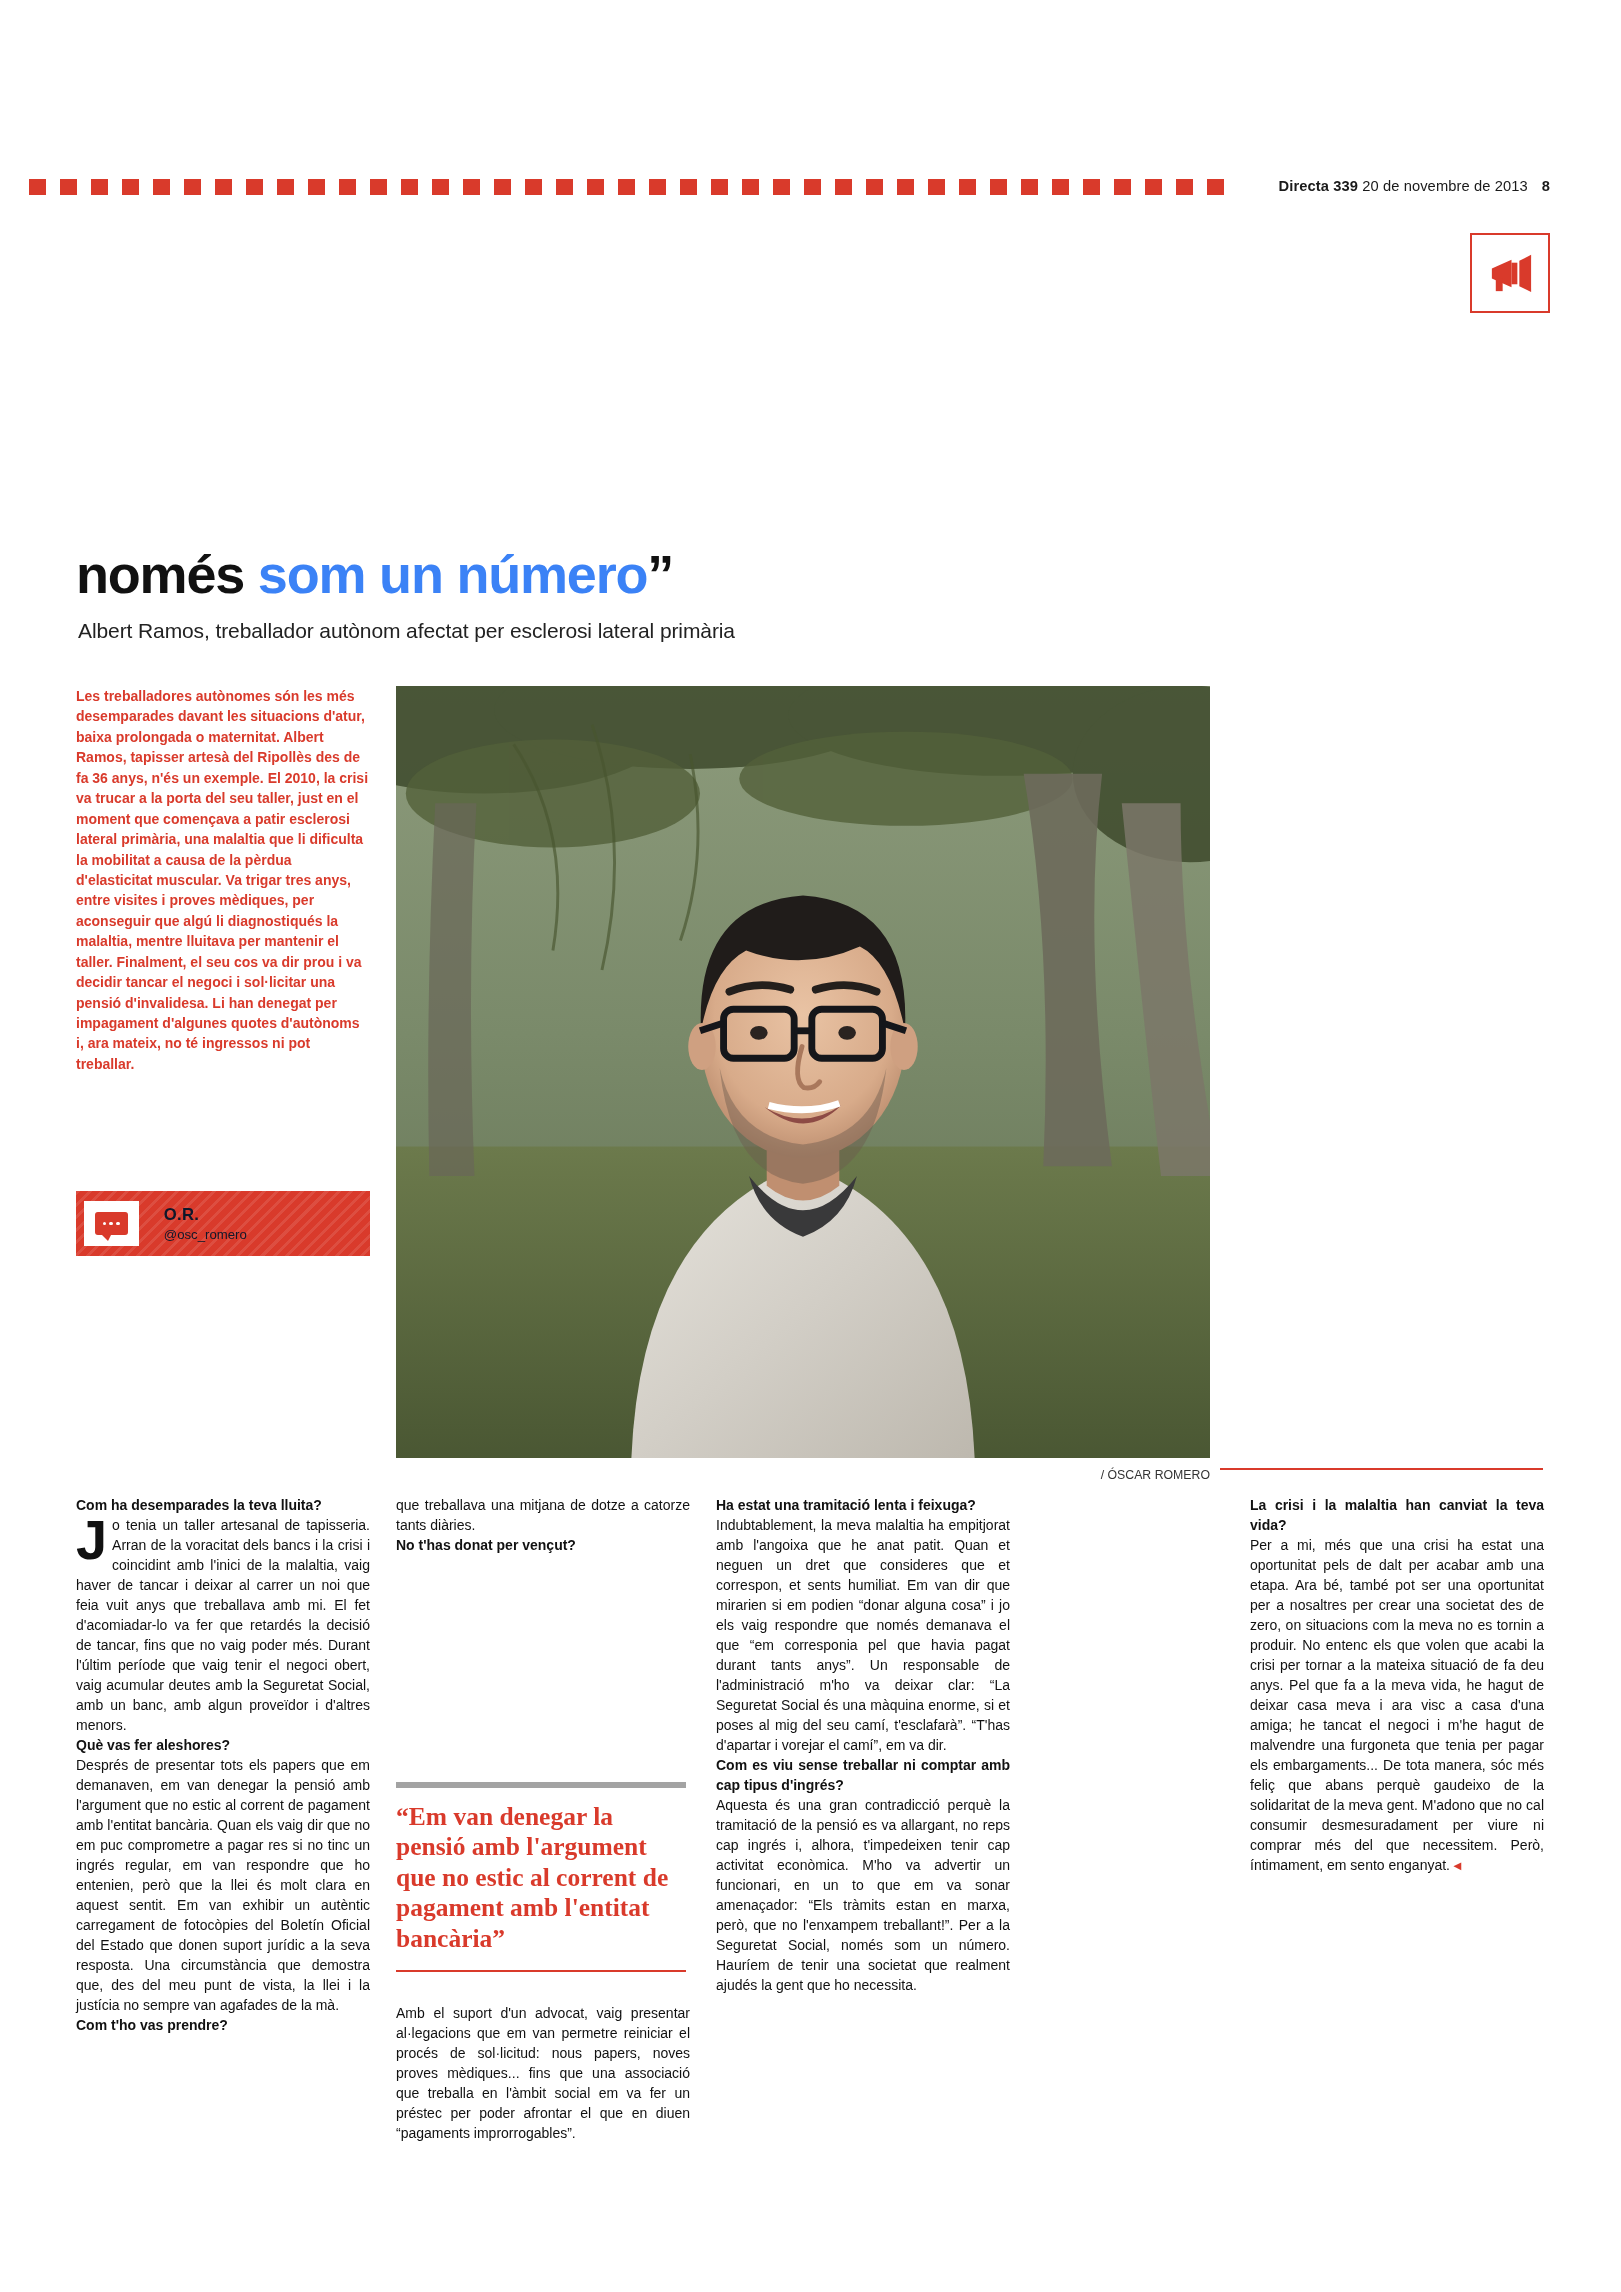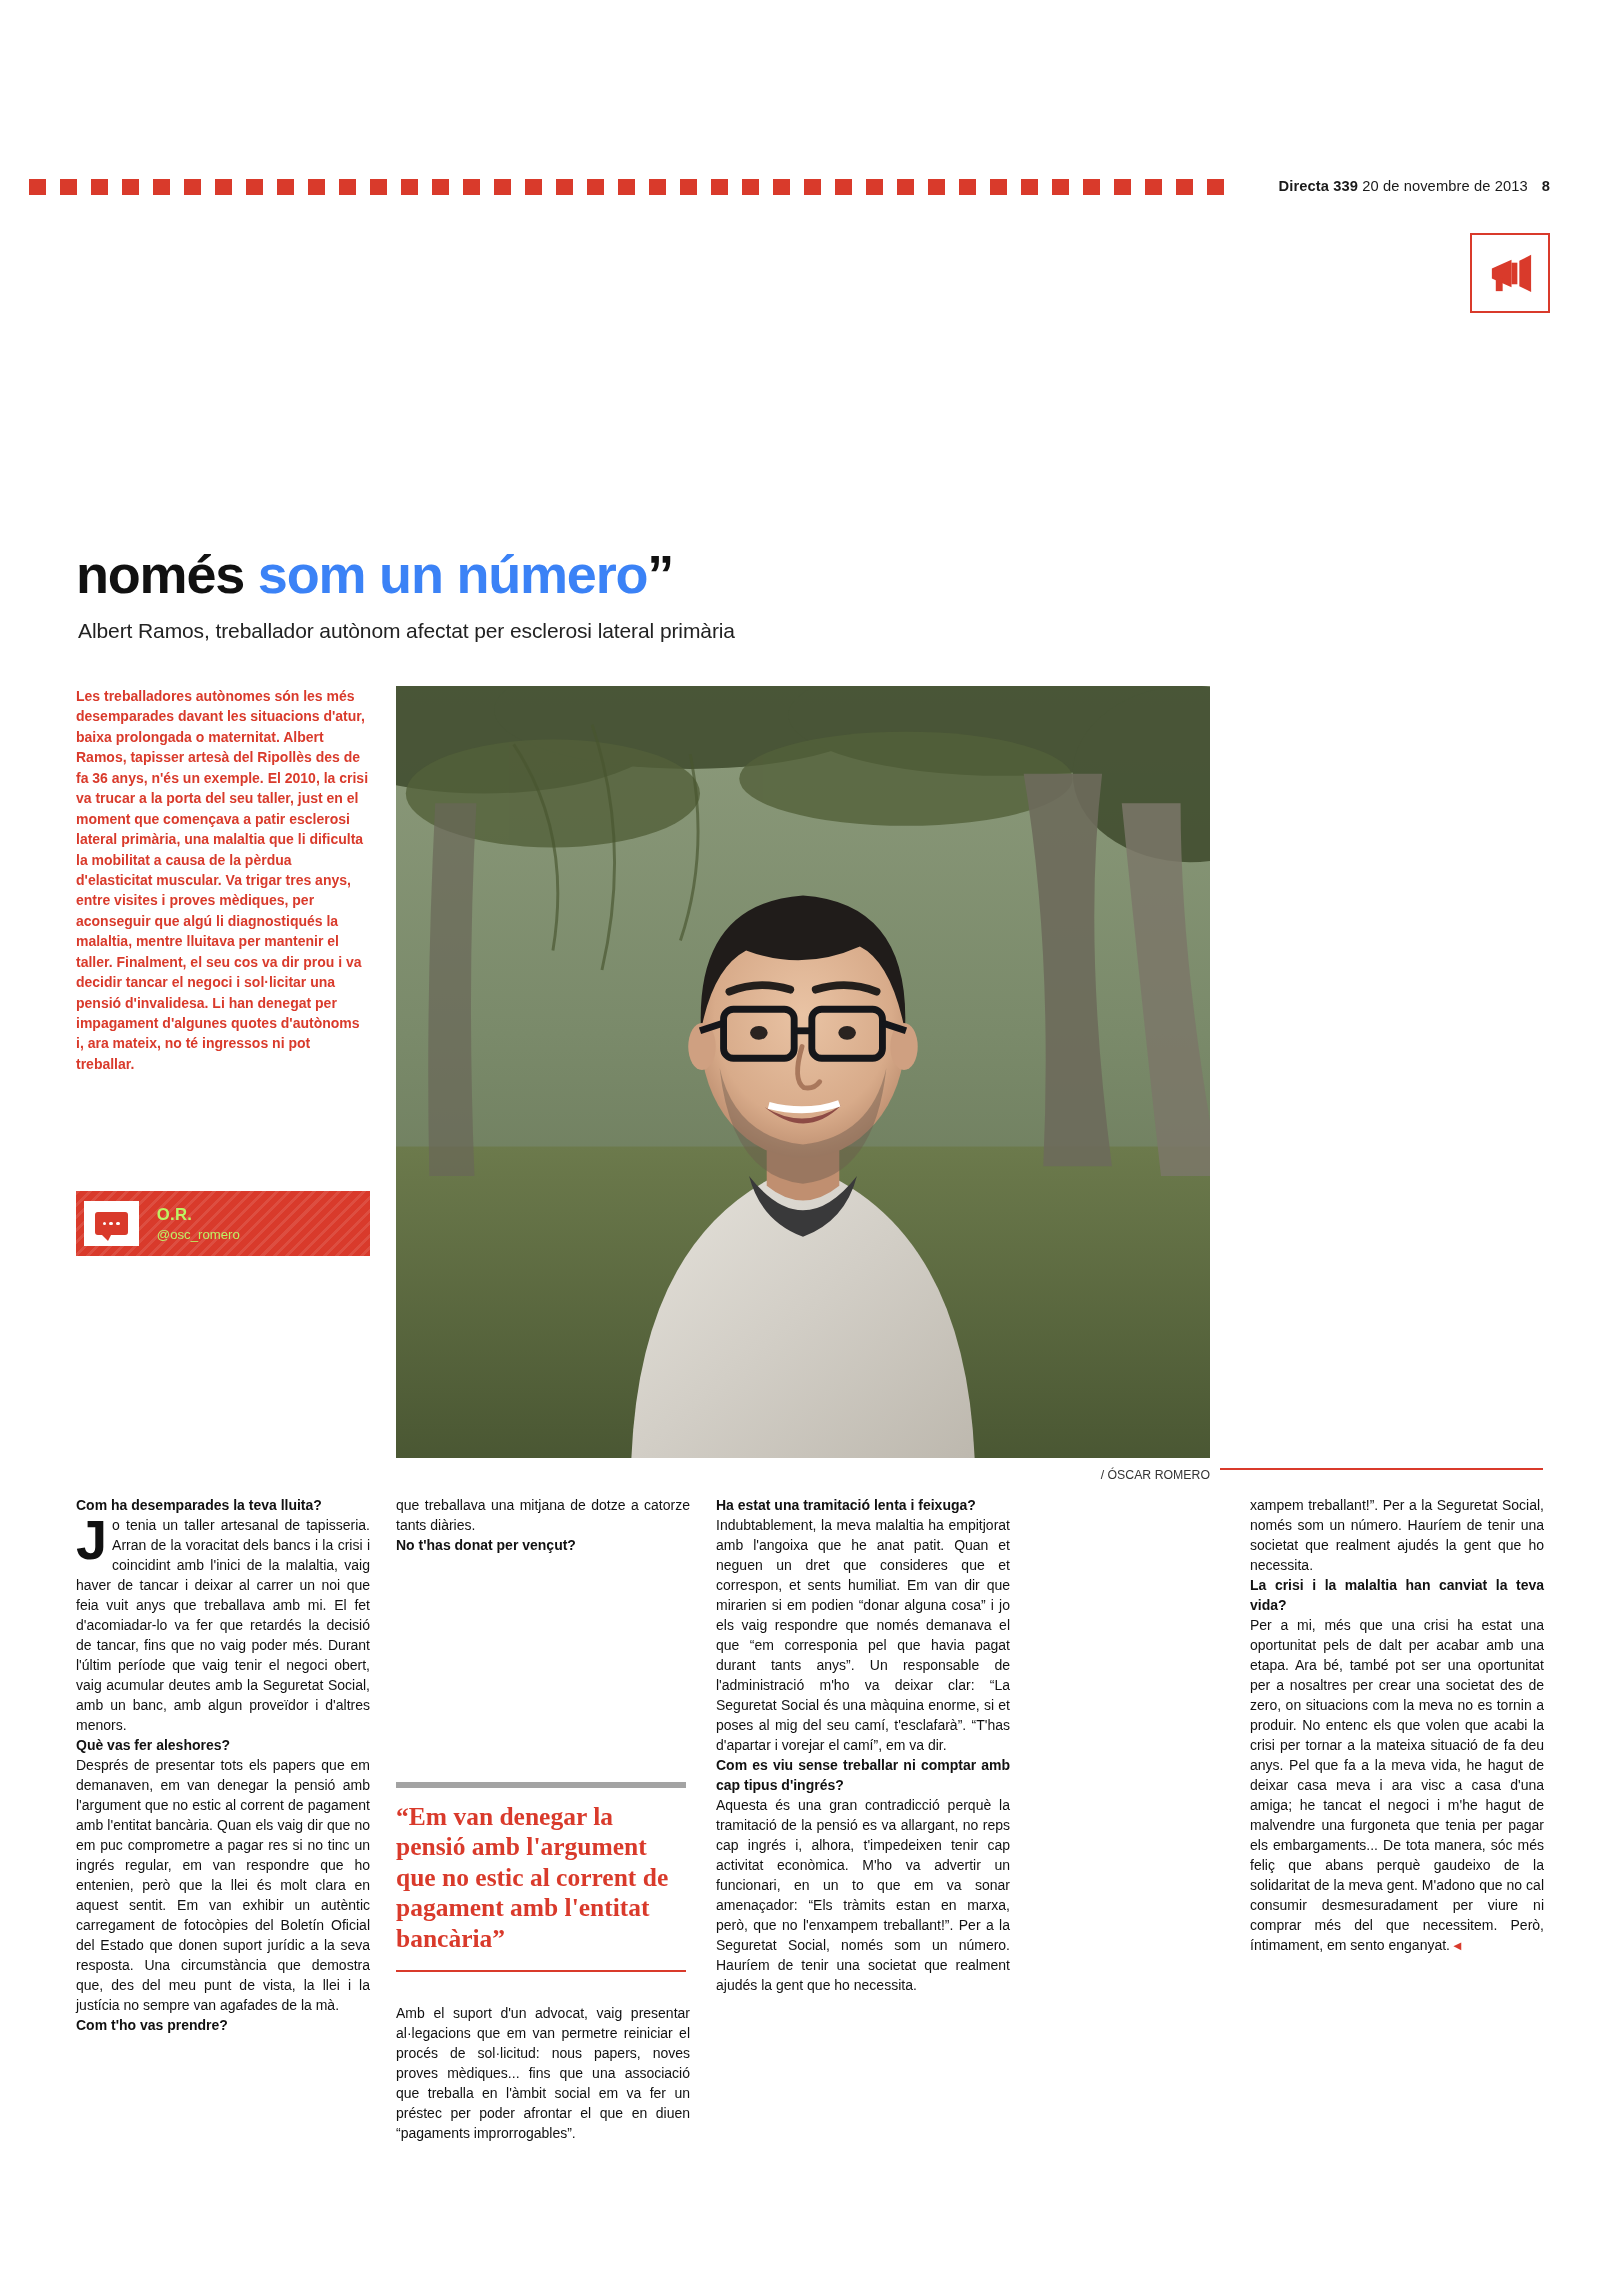--- a/index.html
+++ b/index.html
@@ -121,21 +121,21 @@
     gap: 2.9px;
   }
   .author-icon .bubble::after {
     content: "";
     position: absolute; bottom: -5.9px; left: 6.9px;
     border-left: 6.9px solid transparent;
     border-right: 3.9px solid transparent;
     border-top: 6.9px solid #d93a2b;
   }
   .author-icon .bubble i { width: 3.9px; height: 3.9px; background: #fff; border-radius: 50%; display:block; }
-  .author-text { margin-left: 18px; position: relative; z-index: 2; color: #bef264; }
+  .author-text { margin-left: 25px; position: relative; z-index: 2; color: #0f172a; }
   .author-name { font-size: 16.7px; font-weight: bold; letter-spacing: 0.3px; }
   .author-handle { font-size: 13.2px; margin-top: 2px; }
 
   
   .photo {
     position: absolute;
     left: 396px;
     top: 686px;
     width: 814px;
     height: 772px;
@@ -357,18 +357,17 @@
 
 <div class="col c3">
   <p class="q">Ha estat una tramitació lenta i feixuga?</p>
   <p class="a">Indubtablement, la meva malaltia ha empitjorat amb l'angoixa que he anat patit. Quan et neguen un dret que consideres que et correspon, et sents humiliat. Em van dir que mirarien si em podien “donar alguna cosa” i jo els vaig respondre que només demanava el que “em corresponia pel que havia pagat durant tants anys”. Un responsable de l'administració m'ho va deixar clar: “La Seguretat Social és una màquina enorme, si et poses al mig del seu camí, t'esclafarà”. “T'has d'apartar i vorejar el camí”, em va dir.</p>
 
   <p class="q">Com es viu sense treballar ni comptar amb cap tipus d'ingrés?</p>
   <p class="a">Aquesta és una gran contradicció perquè la tramitació de la pensió es va allargant, no reps cap ingrés i, alhora, t'impedeixen tenir cap activitat econòmica. M'ho va advertir un funcionari, en un to que em va sonar amenaçador: “Els tràmits estan en marxa, però, que no l'enxampem treballant!”. Per a la Seguretat Social, només som un número. Hauríem de tenir una societat que realment ajudés la gent que ho necessita.</p>
 </div>
 
 <div class="col c5">
-  <p class="a">xampem treballant!”. Per a la Seguretat Social, només som un número. Hauríem de tenir una societat que realment ajudés la gent que ho necessita.</p>
 
   <p class="q">La crisi i la malaltia han canviat la teva vida?</p>
   <p class="a"><span>Per a mi, més que una crisi ha estat una oportunitat pels de dalt per acabar amb una etapa. Ara bé, també pot ser una oportunitat per a nosaltres per crear una societat des de zero, on situacions com la meva no es tornin a produir. No entenc els que volen que acabi la crisi per tornar a la mateixa situació de fa deu anys. Pel que fa a la meva vida, he hagut de deixar casa meva i ara visc a casa d'una amiga; he tancat el negoci i m'he hagut de malvendre una furgoneta que tenia per pagar els embargaments... De tota manera, sóc més feliç que abans perquè gaudeixo de la solidaritat de la meva gent. M'adono que no cal consumir desmesuradament per viure ni comprar més del que necessitem. Però, íntimament, em sento enganyat.</span> <span class="endmark">◂</span></p>
 </div>
 
 
 </body></html>

